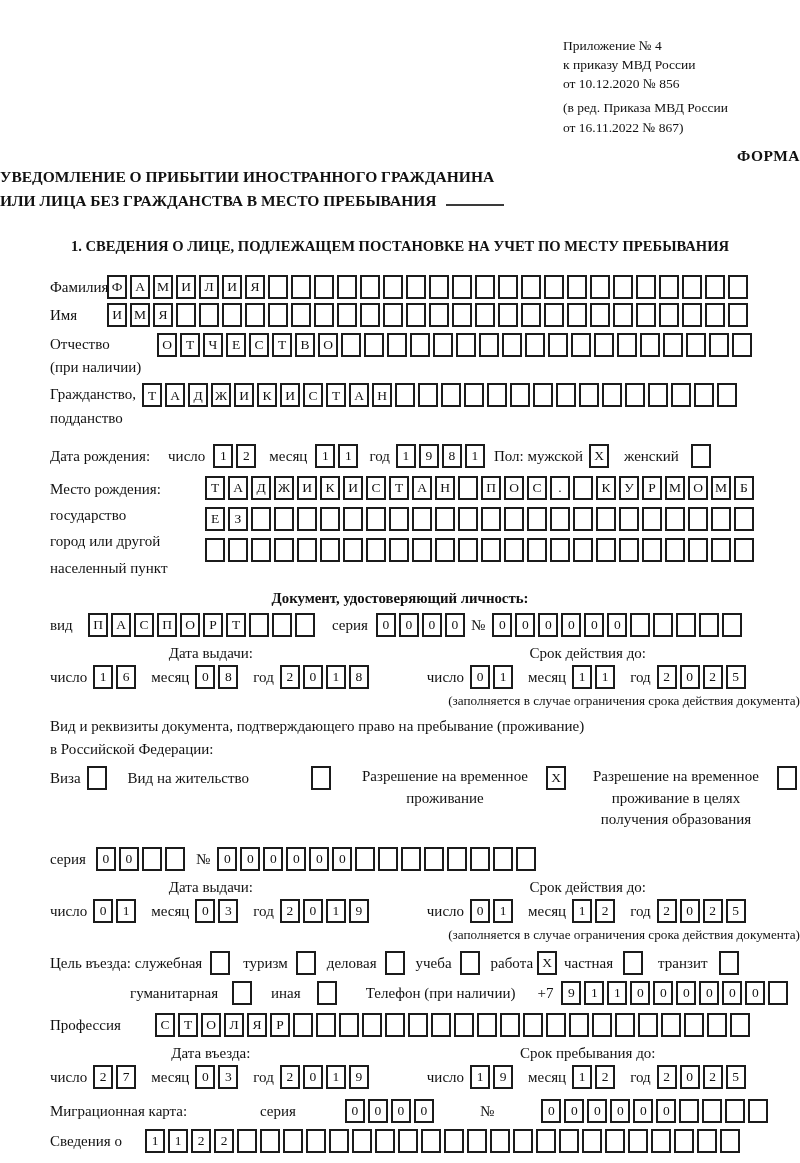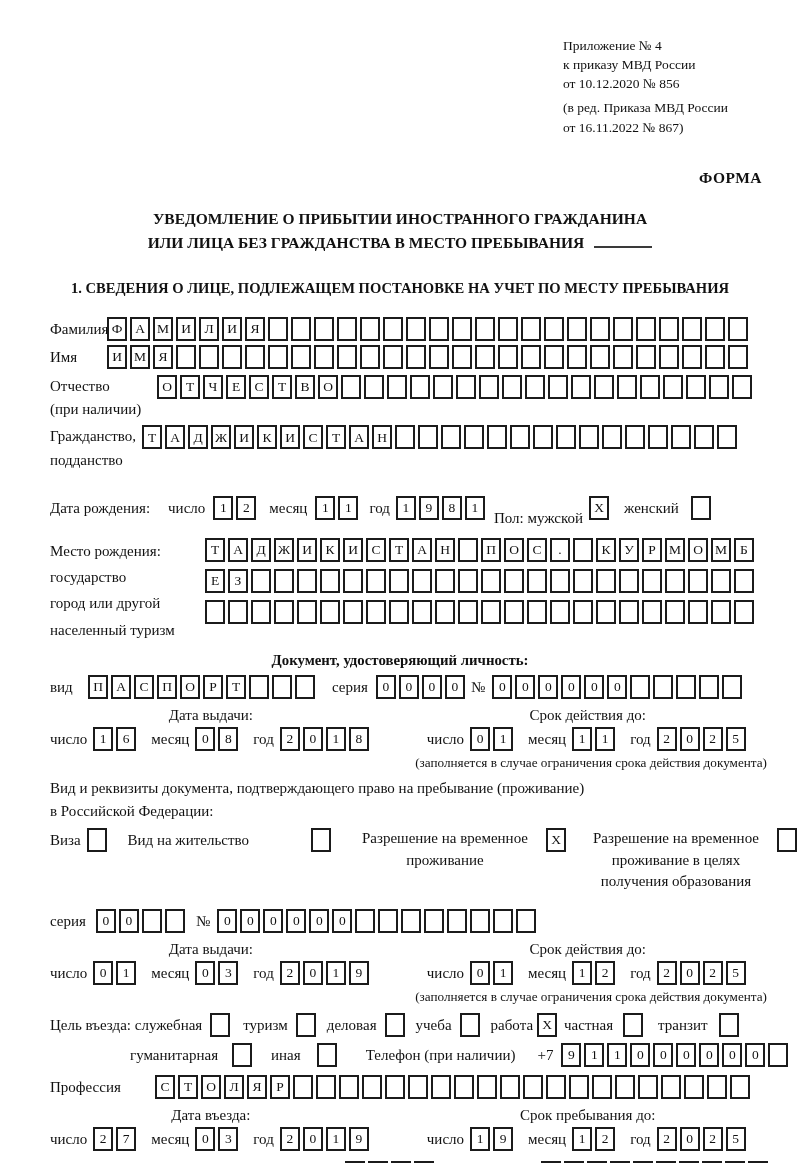--- a/index.html
+++ b/index.html
@@ -2,43 +2,43 @@
 <html><head>
 <meta charset="utf-8">
 <style>
   html,body{margin:0;padding:0;background:#fff;}
   body{width:800px;height:1163px;overflow:hidden;font-family:"Liberation Serif","DejaVu Serif",serif;color:#111;}
   .page{position:relative;width:800px;height:904px;}
 
   
   .refblock{width:195px;margin-left:563px;padding-top:36px;font-size:13.5px;line-height:1.42;}
   .refblock .gap{height:5px;}
-  .forma{font-weight:bold;font-size:15.5px;text-align:right;padding-right:38px;margin-top:32px;letter-spacing:.5px;}
-
-  .title{margin-top:20px;text-align:center;font-weight:bold;font-size:15.5px;line-height:1.55;}
+  .forma{font-weight:bold;font-size:15.5px;text-align:right;margin-top:10px;letter-spacing:.5px;}
+
+  .title{text-align:left;font-weight:bold;font-size:15.5px;line-height:1.55;}
   .uline{display:inline-block;width:58px;height:13px;border-bottom:2px solid #3a3a3a;margin-left:10px;}
   .sec{margin-top:25px;text-align:center;font-weight:bold;font-size:14.6px;}
 
   
   .frow{display:flex;align-items:flex-start;padding-left:50px;font-size:15px;}
   .lbl{flex:none;line-height:24px;}
   .lblblock{flex:none;line-height:1.55;}
   .cells{display:flex;flex:none;}
   .cell{box-sizing:border-box;flex:none;width:20px;height:24px;margin-right:3px;border:2px solid #1b1b1b;
         display:flex;align-items:center;justify-content:center;font-size:13.5px;line-height:1;}
   .vgap3>.cells{margin-bottom:7px;}
 
   
   .datecols{display:flex;padding-left:50px;margin-top:8px;font-size:15px;}
   .datecol{display:flex;flex-direction:column;}
   .dctitle{text-align:center;margin-bottom:3px;}
   .dateline{display:flex;align-items:center;}
   .dateline .lbl{margin-right:6px;}
   .dateline .ml{margin-left:12px;}
-  .note-r{text-align:right;padding-right:33px;font-size:13.2px;margin-top:4px;}
+  .note-r{text-align:right;font-size:13.2px;margin-top:4px;}
   .chkitem{display:flex;align-items:flex-start;justify-content:flex-end;}
   .chktext{text-align:center;line-height:1.45;}
 
   .textline{padding-left:50px;font-size:15px;margin-top:9px;}
   .docheading{text-align:center;font-weight:bold;font-size:14.8px;margin-top:9px;}
 
   .mt4{margin-top:4px;} .mt6{margin-top:6px;} .mt8{margin-top:8px;} .mt10{margin-top:10px;}
   .mt14{margin-top:14px;} .mt16{margin-top:16px;} .mt20{margin-top:20px;}
 </style>
 </head>
@@ -214,36 +214,36 @@
         <span class="cell">1</span>
         <span class="cell">1</span>
       </span>
     <span class="lbl" style="margin:0 6px 0 8px;">год</span>
     <span class="cells">
         <span class="cell">1</span>
         <span class="cell">9</span>
         <span class="cell">8</span>
         <span class="cell">1</span>
       </span>
-    <span class="lbl" style="margin-left:6px;margin-top:20px;">Пол: мужской</span>
+    <span class="lbl" style="margin-left:6px;">Пол: мужской</span>
     <span class="cells" style="margin-left:6px;">
         <span class="cell">X</span>
       </span>
     <span class="lbl" style="margin-left:12px;">женский</span>
     <span class="cells" style="margin-left:12px;">
         <span class="cell"></span>
       </span>
   </div>
 
   <div class="frow mt8">
     <span class="lblblock" style="width:155px;line-height:1.75;">
       <div>Место рождения:</div>
       <div>государство</div>
       <div>город или другой</div>
-      <div>населенный туризм</div>
+      <div>населенный пункт</div>
     </span>
     <span class="lblblock vgap3">
       <span class="cells">
           <span class="cell">Т</span>
           <span class="cell">А</span>
           <span class="cell">Д</span>
           <span class="cell">Ж</span>
           <span class="cell">И</span>
           <span class="cell">К</span>
           <span class="cell">И</span>

